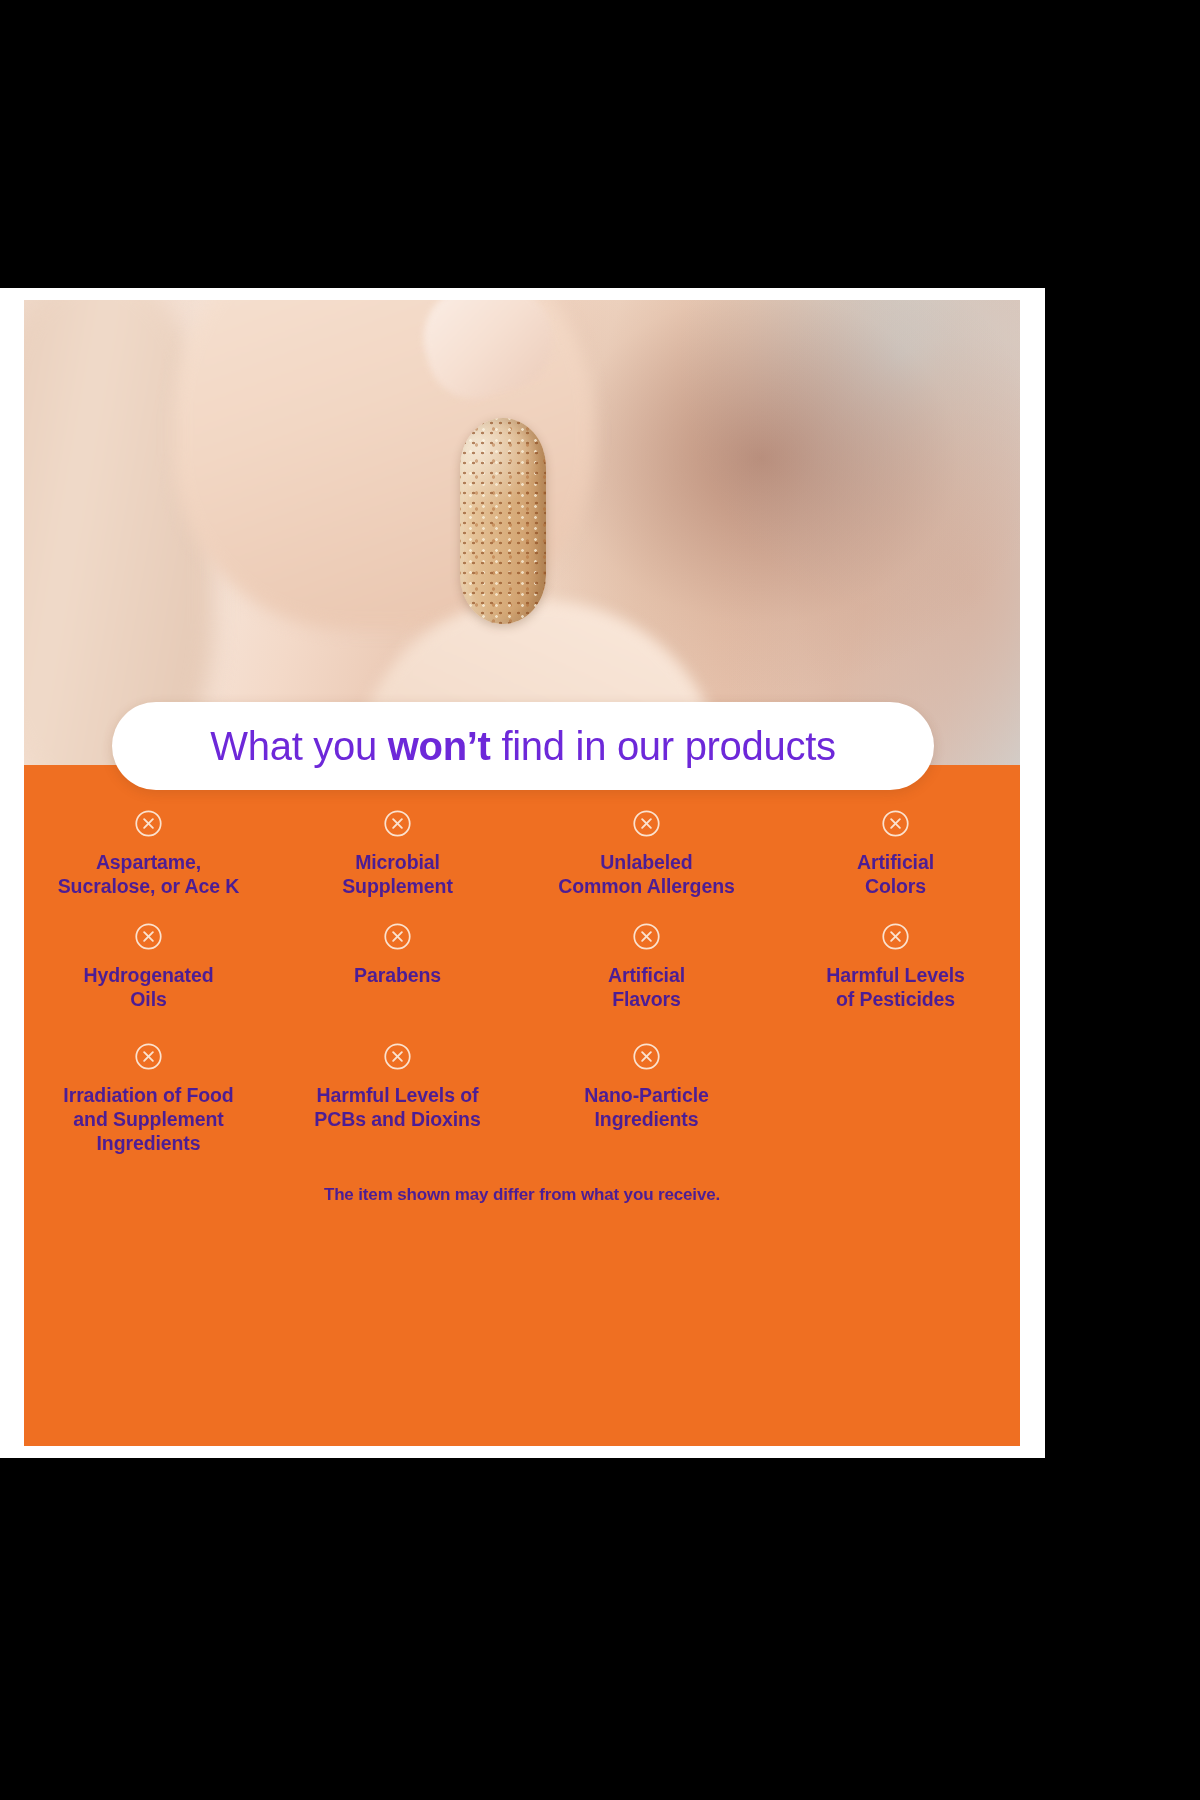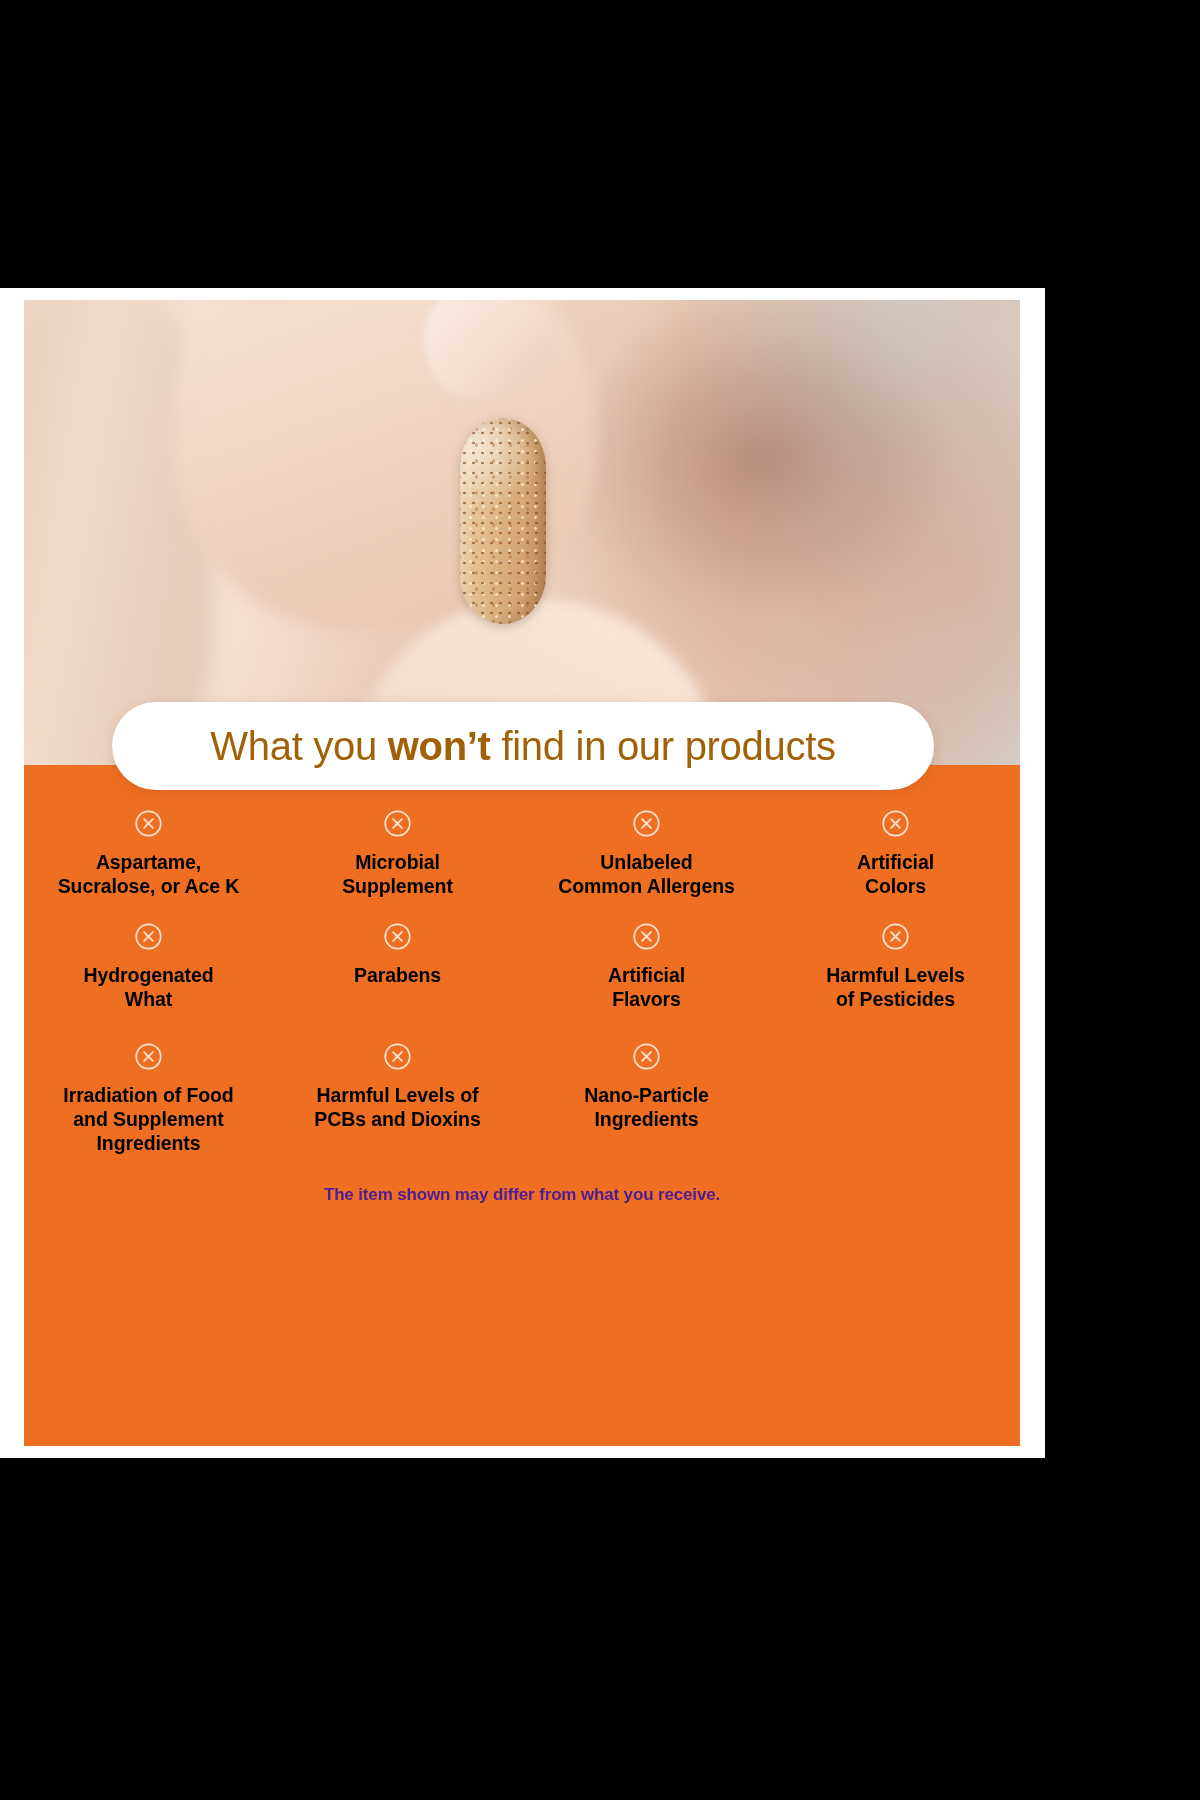--- a/index.html
+++ b/index.html
@@ -159,21 +159,21 @@
     background: #ffffff;
     border-radius: 48px;
     display: flex;
     align-items: center;
     justify-content: center;
     box-shadow: 0 3px 12px rgba(120,60,20,0.18);
     z-index: 4;
   }
   .headline {
     font-size: 40px;
-    color: #a16207;
+    color: #6d28d9;
     letter-spacing: -0.3px;
     white-space: nowrap;
     font-weight: 500;
     text-align: center;
   }
   .headline .strong {
     font-weight: 800;
   }
 
   
@@ -199,21 +199,21 @@
   .x-icon {
     width: 29px;
     height: 29px;
     flex: 0 0 auto;
     display: block;
     margin-bottom: 13px;
   }
   .item-label {
     font-size: 19.5px;
     font-weight: 700;
-    color: #000000;
+    color: #4c1d95;
     text-align: center;
     line-height: 1.22;
     letter-spacing: -0.1px;
     white-space: pre-line;
   }
 
   
   .disclaimer {
     position: absolute;
     left: 0;
@@ -293,21 +293,21 @@
 Colors</div>
           </div>
 
           <div class="item item-r1">
             <svg class="x-icon" viewBox="0 0 32 32">
               <circle cx="16" cy="16" r="13.5" fill="none" stroke="#fbe2cf" stroke-width="1.9"></circle>
               <line x1="11.2" y1="11.2" x2="20.8" y2="20.8" stroke="#fbe2cf" stroke-width="2.1" stroke-linecap="round"></line>
               <line x1="20.8" y1="11.2" x2="11.2" y2="20.8" stroke="#fbe2cf" stroke-width="2.1" stroke-linecap="round"></line>
             </svg>
             <div class="item-label">Hydrogenated
-What</div>
+Oils</div>
           </div>
 
           <div class="item item-r1">
             <svg class="x-icon" viewBox="0 0 32 32">
               <circle cx="16" cy="16" r="13.5" fill="none" stroke="#fbe2cf" stroke-width="1.9"></circle>
               <line x1="11.2" y1="11.2" x2="20.8" y2="20.8" stroke="#fbe2cf" stroke-width="2.1" stroke-linecap="round"></line>
               <line x1="20.8" y1="11.2" x2="11.2" y2="20.8" stroke="#fbe2cf" stroke-width="2.1" stroke-linecap="round"></line>
             </svg>
             <div class="item-label">Parabens</div>
           </div>

